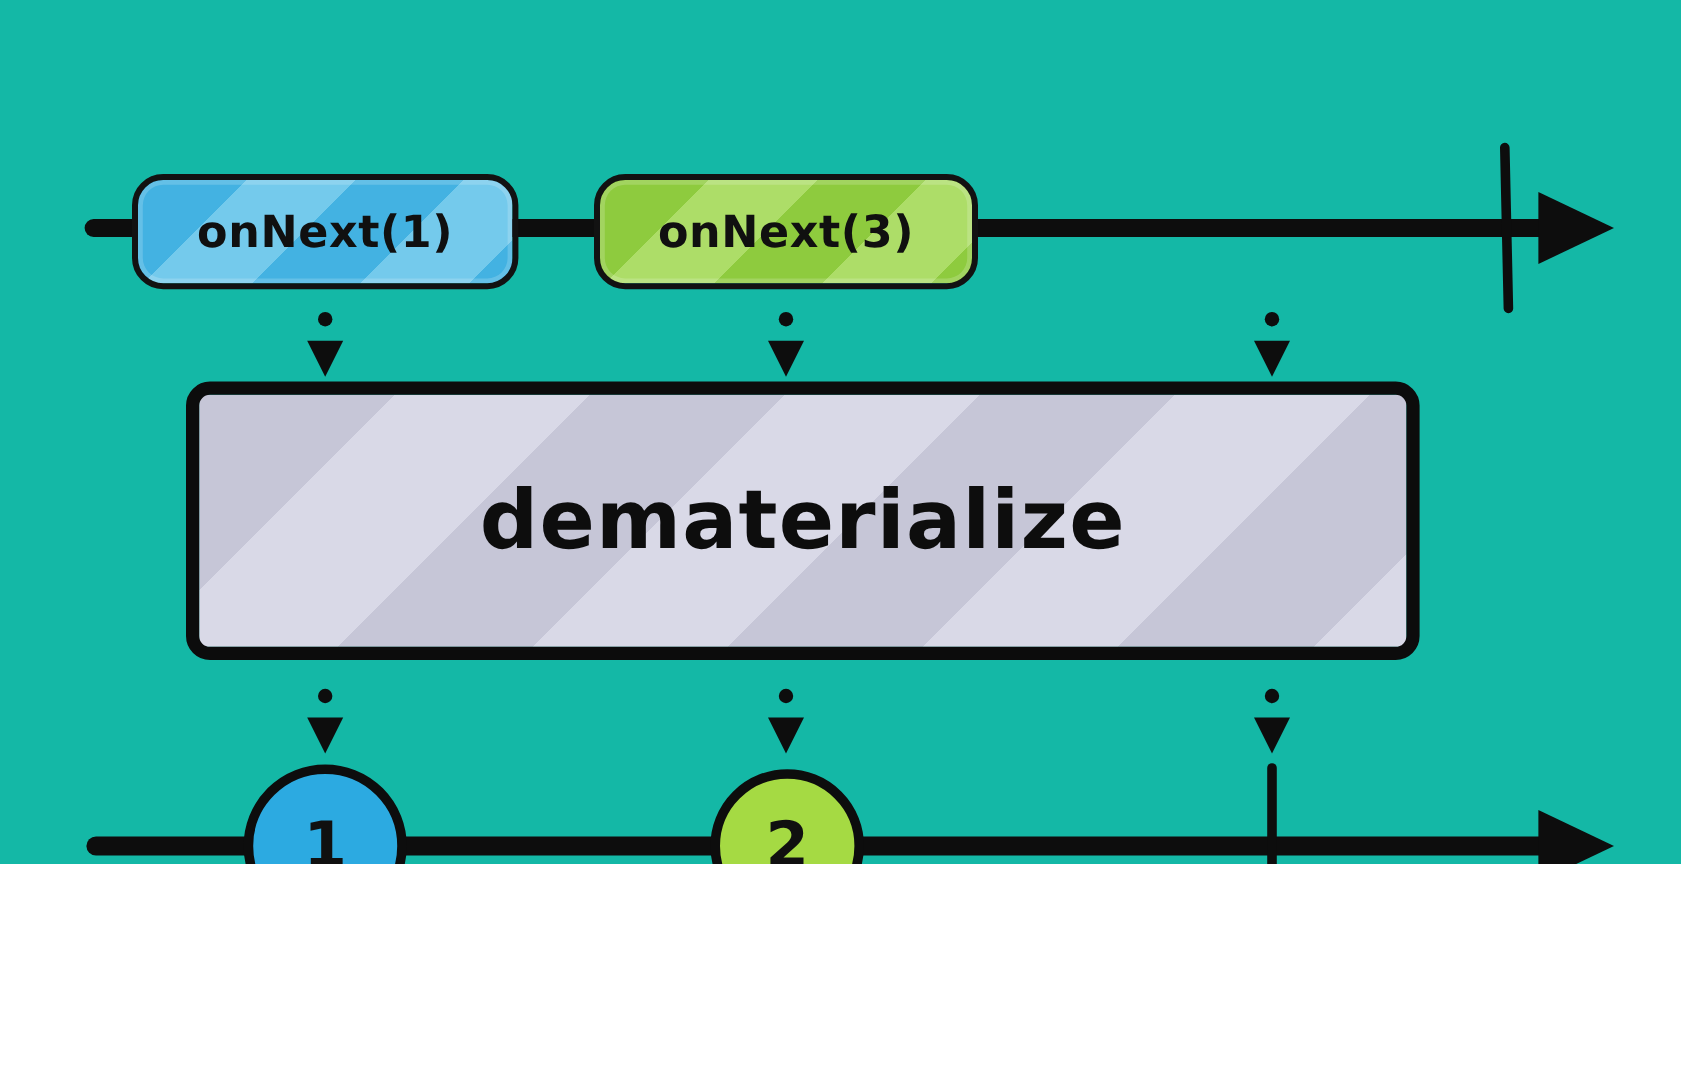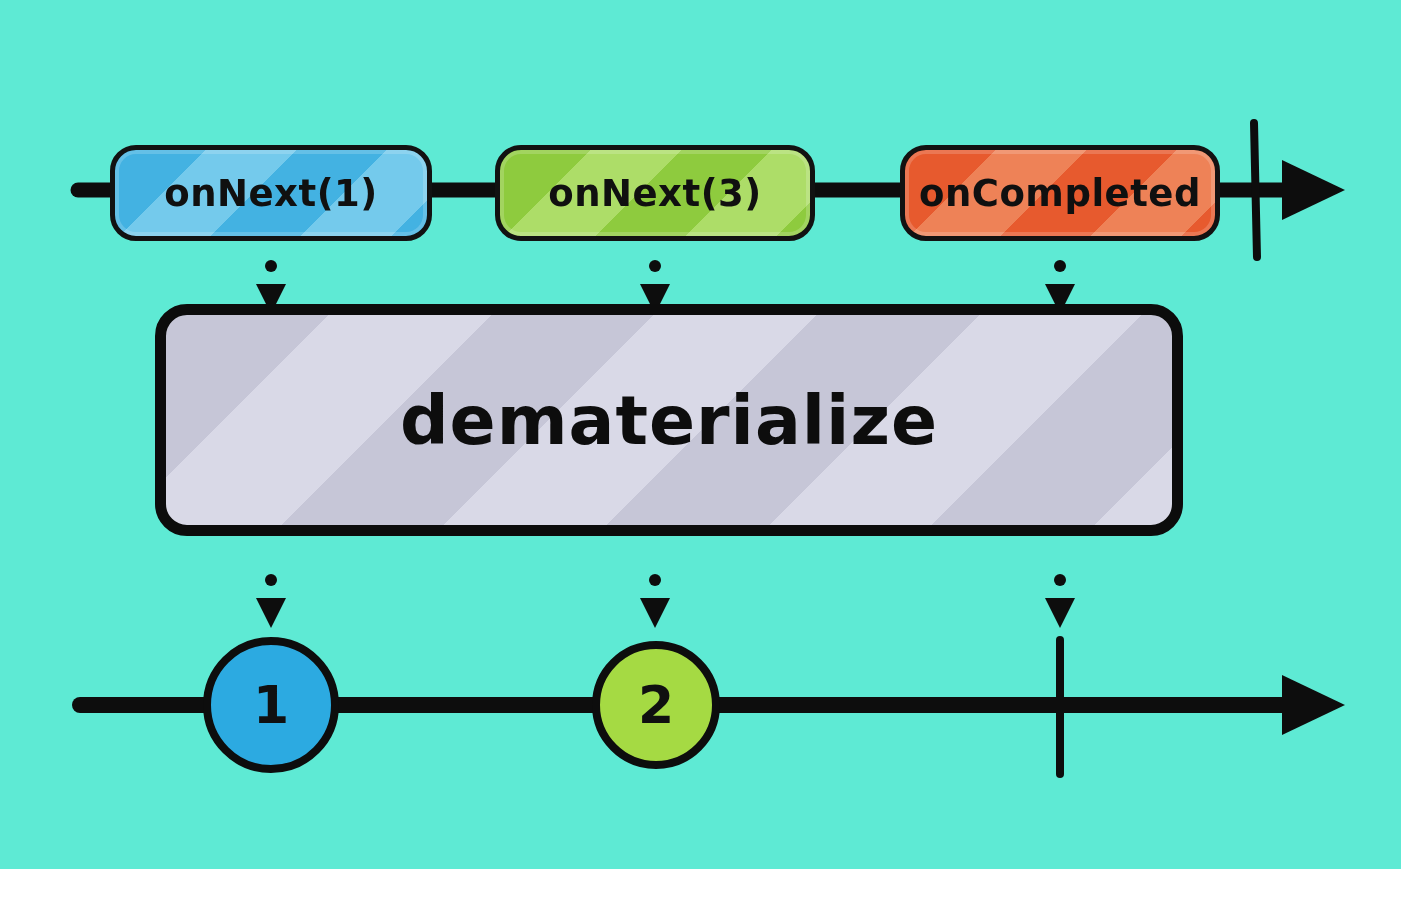--- a/index.html
+++ b/index.html
@@ -1,21 +1,21 @@
 <!DOCTYPE html>
 <html><head>
 <meta charset="utf-8">
 <style>
   * { box-sizing: border-box; }
   html, body { margin: 0; padding: 0; background: #ffffff; }
   .canvas {
     position: relative;
     width: 1401px;
-    height: 869px;
-    background: #5eead4;
+    height: 720px;
+    background: #14b8a6;
     overflow: hidden;
     font-family: "DejaVu Sans", sans-serif;
   }
   .layer { position: absolute; left: 0; top: 0; }
 
   
   .event-box {
     position: absolute;
     top: 145px;
     height: 96px;
@@ -42,24 +42,24 @@
     background: repeating-linear-gradient(135deg, #8ecb3e 0 64px, #addd68 64px 128px);
   }
   .box-orange {
     left: 900px; width: 320px;
     background: repeating-linear-gradient(135deg, #e75a2e 0 64px, #ee8257 64px 128px);
   }
 
   
   .operator-box {
     position: absolute;
-    left: 155px; top: 304px;
+    left: 155px; top: 318px;
     width: 1028px; height: 232px;
     border: 11px solid #0c0c0c;
-    border-radius: 32px;
+    border-radius: 20px;
     background: repeating-linear-gradient(135deg, #c6c6d7 0 115px, #d9d9e7 115px 230px);
     display: flex;
     align-items: center;
     justify-content: center;
   }
   .operator-box .label {
     font-size: 68px;
     font-weight: bold;
     color: #0d0d0d;
     letter-spacing: 1px;
@@ -123,23 +123,20 @@
     <polygon points="1282,675 1282,735 1345,705" fill="#0d0d0d"></polygon>
     <line x1="1060" y1="640" x2="1060" y2="774" stroke="#0d0d0d" stroke-width="8" stroke-linecap="round"></line>
   </svg>
 
   <div class="event-box box-blue">
     <span class="label">onNext(1)</span>
   </div>
   <div class="event-box box-green">
     <span class="label">onNext(3)</span>
   </div>
-  <div class="event-box box-orange">
-    <span class="label">onCompleted</span>
-  </div>
 
   <div class="operator-box">
     <span class="label">dematerialize</span>
   </div>
 
   <div class="marble marble-1">
     <span class="label">1</span>
   </div>
   <div class="marble marble-2">
     <span class="label">2</span>

